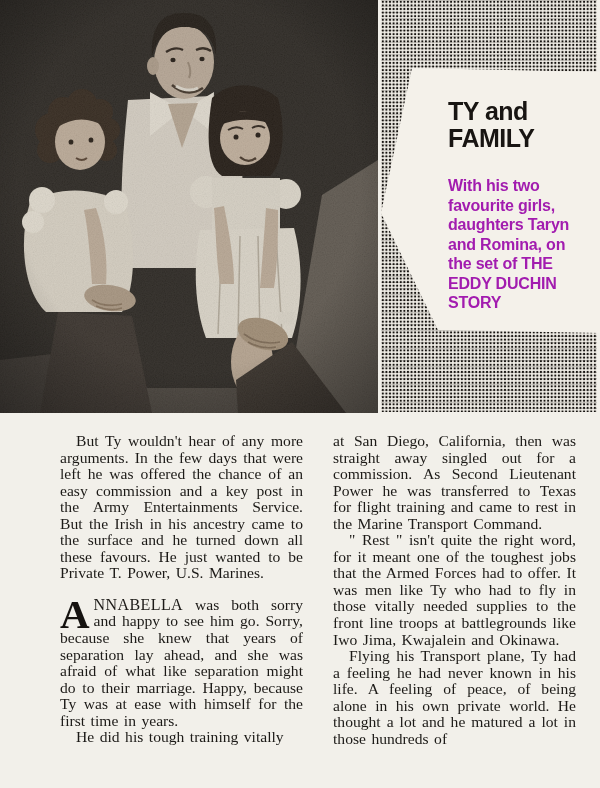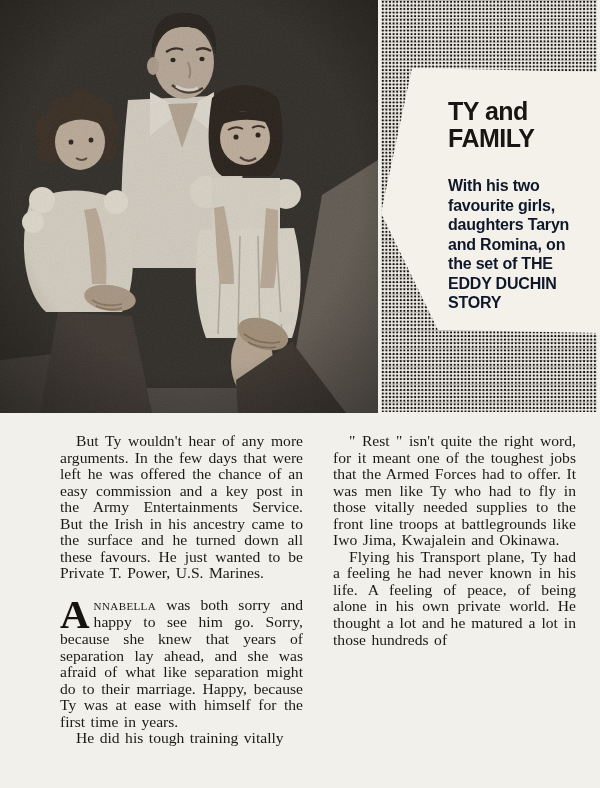--- a/index.html
+++ b/index.html
@@ -31,39 +31,39 @@
   .callout-inner{margin:34px 6px 0 76px;}
   .callout-title{
     font-family:"Liberation Sans",sans-serif;font-weight:700;
     font-size:25px;line-height:27px;letter-spacing:-0.5px;
     color:#181512;white-space:pre-line;
   }
   .callout-caption{
     margin-top:24px;
     font-family:"Liberation Sans",sans-serif;font-weight:700;
     font-size:16px;line-height:19.5px;letter-spacing:-0.2px;
-    color:#0f172a;white-space:pre-line;
+    color:#a21caf;white-space:pre-line;
   }
   
   .col{
     position:absolute;top:417px;width:243px;
     font-size:15.6px;line-height:16.55px;
     text-align:justify;word-spacing:1.6px;margin-top:16px;
   }
   .col-left{left:60px;}
   .col-right{left:333px;}
   .col p{margin:0;}
   .indent{text-indent:16px;}
   .para-gap{margin-top:15px !important;}
   .dropcap{
     float:left;
     font-size:41px;line-height:30px;font-weight:700;
     margin:2px 5px 0 0;letter-spacing:-1px;color:#15120f;
   }
-  .smallcaps{font-size:11px;letter-spacing:0.4px;}
+  .smallcaps{font-size:16px;letter-spacing:0.4px;}
 </style>
 </head>
 <body>
 
 <div class="page">
 
   <div class="hero">
 
     <div class="photo">
       <svg viewBox="0 0 378 413" preserveAspectRatio="none">
@@ -183,17 +183,18 @@
     </div>
   </div>
 
   <div class="col col-left">
     <p class="indent">But Ty wouldn't hear of any more arguments.  In the few days that were left he was offered the chance of an easy commission and a key post in the Army Entertainments Service.  But the Irish in his ancestry came to the surface and he turned down all these favours.  He just wanted to be Private T. Power, U.S. Marines.</p>
     <p class="para-gap"><span class="dropcap">A</span><span class="smallcaps">NNABELLA</span><span> was both sorry and happy to see him go.  Sorry, because she knew that years of separation lay ahead, and she was afraid of what like separation might do to their marriage.  Happy, because Ty was at ease with himself for the first time in years.</span></p>
     <p class="indent">He did his tough training vitally</p>
   </div>
 
   <div class="col col-right">
+    <p>at San Diego, California, then was straight away singled out for a commission. As Second Lieutenant Power he was transferred to Texas for flight training and came to rest in the Marine Transport Command.</p>
     <p class="indent">" Rest " isn't quite the right word, for it meant one of the toughest jobs that the Armed Forces had to offer.  It was men like Ty who had to fly in those vitally needed supplies to the front line troops at battlegrounds like Iwo Jima, Kwajalein and Okinawa.</p>
     <p class="indent">Flying his Transport plane, Ty had a feeling he had never known in his life.  A feeling of peace, of being alone in his own private world.  He thought a lot and he matured a lot in those hundreds of</p>
   </div>
 
 </div>
 
 </body></html>

